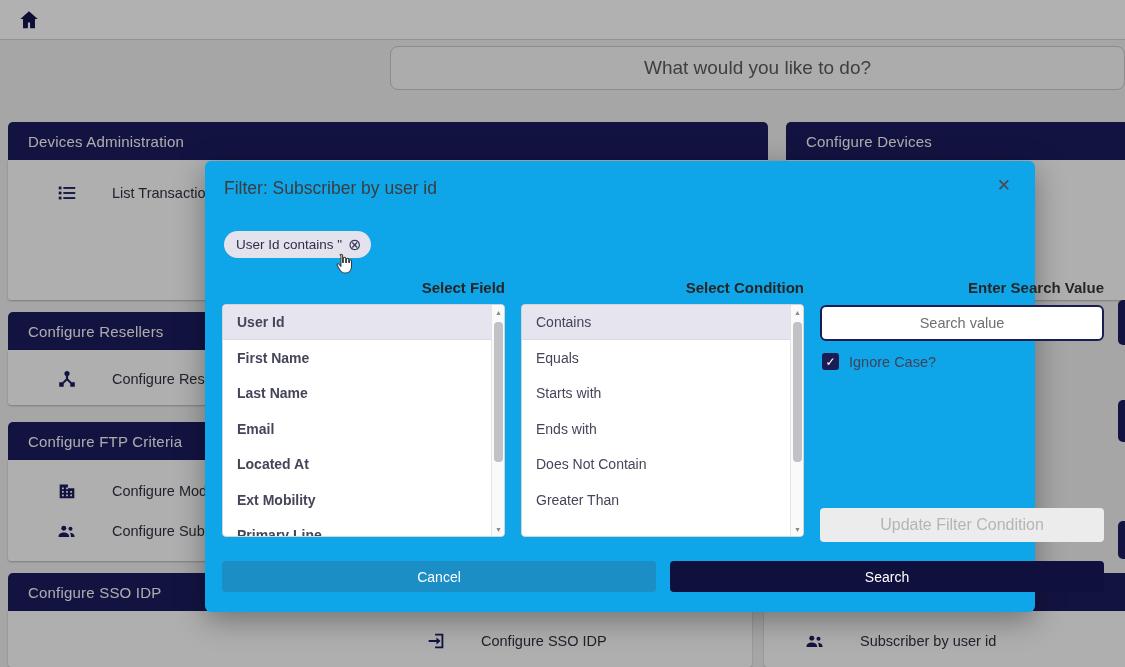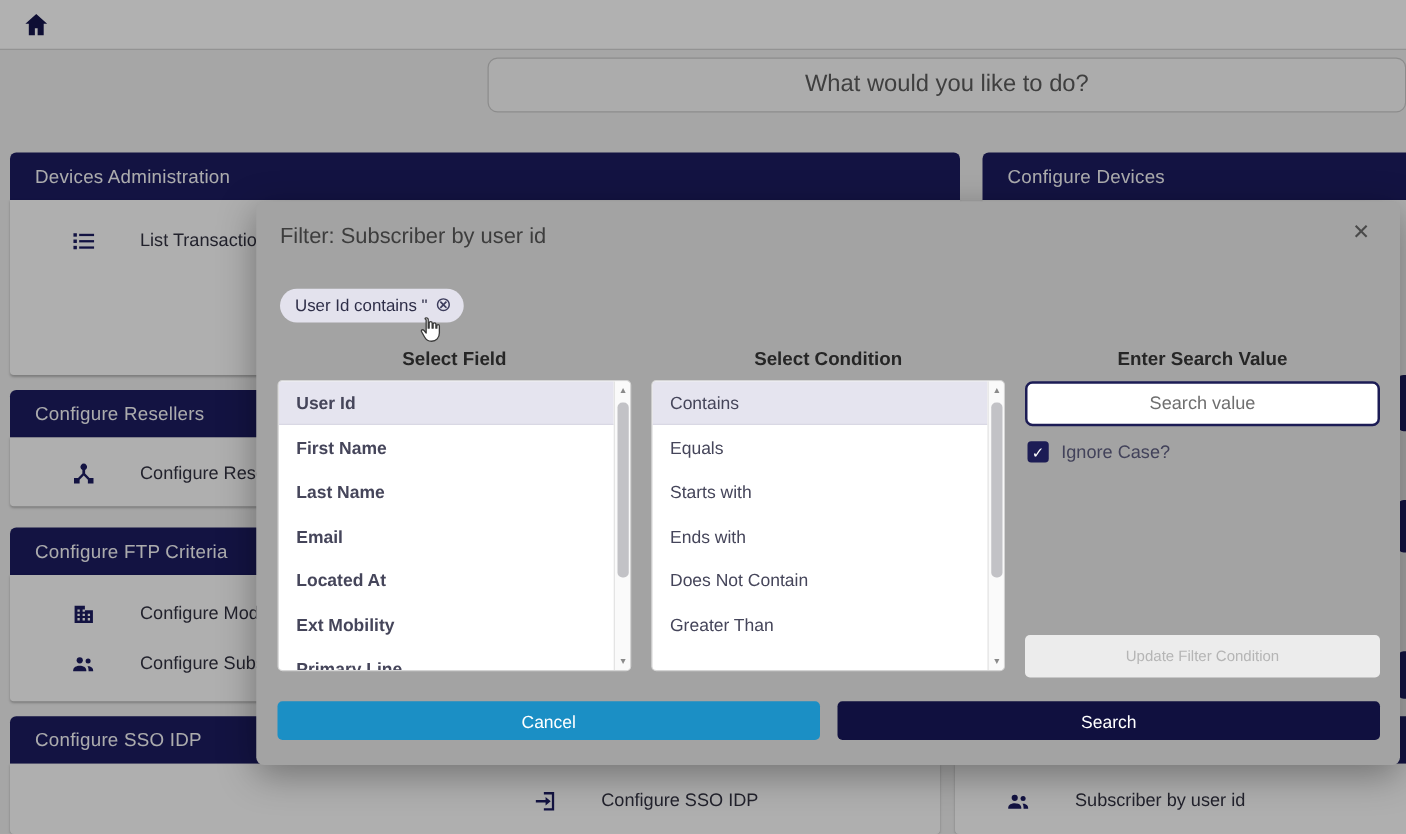--- a/index.html
+++ b/index.html
@@ -18,40 +18,40 @@
   .panel-body{background:#f7f7f7;border-radius:0 0 3px 3px;position:relative;box-shadow:0 1px 2px rgba(0,0,0,.25);}
   .panel-item{position:absolute;display:flex;align-items:center;gap:34px;cursor:pointer;}
   .panel-item .lbl{font-size:14.5px;color:#30303f;}
   .pi-icon{width:22px;height:22px;flex:0 0 auto;}
   .hdr-frag{position:absolute;background:#1b1b5e;border-radius:5px;}
 
   
   #dim{position:absolute;inset:0;background:rgba(0,0,0,.29);z-index:50;}
 
   
-  #modal{position:absolute;left:205px;top:161px;width:915px;height:451px;background:#a3a3a3;border-radius:6px;box-shadow:0 8px 30px rgba(0,0,0,.35);z-index:100;}
+  #modal{position:absolute;left:205px;top:161px;width:830px;height:451px;background:#0ea5e9;border-radius:6px;box-shadow:0 8px 30px rgba(0,0,0,.35);z-index:100;}
   .m-title{position:absolute;left:19px;top:17px;font-size:17.5px;color:#3d3d3d;}
   .m-close{position:absolute;right:24px;top:16px;font-size:17px;color:#4a4a4a;cursor:pointer;line-height:1;}
   .chip{position:absolute;left:19px;top:70px;height:27px;background:#e3e2ed;border-radius:14px;display:inline-flex;align-items:center;padding:0 9px 0 12px;gap:6px;cursor:pointer;}
   .chip .chip-lbl{font-size:13.5px;color:#2e2e48;}
   .chip .chip-x{font-size:16px;color:#3c3c5c;line-height:1;}
-  .col-hdr{position:absolute;top:118px;font-size:15px;font-weight:700;color:#262626;text-align:center;}
+  .col-hdr{position:absolute;top:118px;font-size:15px;font-weight:700;color:#262626;text-align:right;}
   .listbox{position:absolute;top:143px;width:283px;height:233px;border:1px solid #d4d4d4;border-radius:4px;background:#fff;overflow:hidden;}
   .listbox .items{position:absolute;left:0;top:0;right:13px;}
   .l-item{height:35.4px;display:flex;align-items:center;padding-left:14px;font-size:14px;color:#45455a;cursor:pointer;}
   .l-item.sel{background:#e5e4ef;border-bottom:1px solid #d9d8e4;}
   .sbar{position:absolute;top:0;right:0;width:13px;height:100%;background:#fafafa;border-left:1px solid #e4e4e4;}
   .sarr{position:absolute;left:0;width:13px;height:14px;font-size:7px;color:#8a8a8a;display:flex;align-items:center;justify-content:center;cursor:pointer;}
   .sthumb{position:absolute;left:2px;width:9px;border-radius:4px;background:#c2c2c6;cursor:pointer;}
   .value-input{position:absolute;left:615px;top:144px;width:284px;height:36px;border:2px solid #1c1c55;border-radius:6px;text-align:center;font-size:14.5px;color:#333;outline:none;}
   .value-input::placeholder{color:#6f6f6f;}
   .cb-row{position:absolute;left:617px;top:192px;display:flex;align-items:center;gap:10px;cursor:pointer;}
   .cb-box{width:17px;height:17px;background:#1c1c55;border-radius:3px;color:#fff;font-size:12px;display:flex;align-items:center;justify-content:center;}
   .cb-lbl{font-size:14.5px;color:#42425a;}
-  .upd-btn{position:absolute;left:615px;top:347px;width:284px;height:34px;background:#ececec;border:none;border-radius:4px;font-size:12px;color:#b5b5b5;}
+  .upd-btn{position:absolute;left:615px;top:347px;width:284px;height:34px;background:#ececec;border:none;border-radius:4px;font-size:16px;color:#b5b5b5;}
   .btn{position:absolute;top:400px;height:31px;border:none;border-radius:4px;color:#fff;font-size:14px;font-weight:500;cursor:pointer;}
   .btn-cancel{left:17px;width:434px;background:#1b8fc5;}
   .btn-search{left:465px;width:434px;background:#10103f;}
 
   
   #cursor{position:absolute;left:332px;top:250px;width:24px;height:28px;z-index:300;pointer-events:none;}
 </style>
 </head>
 <body>
 

